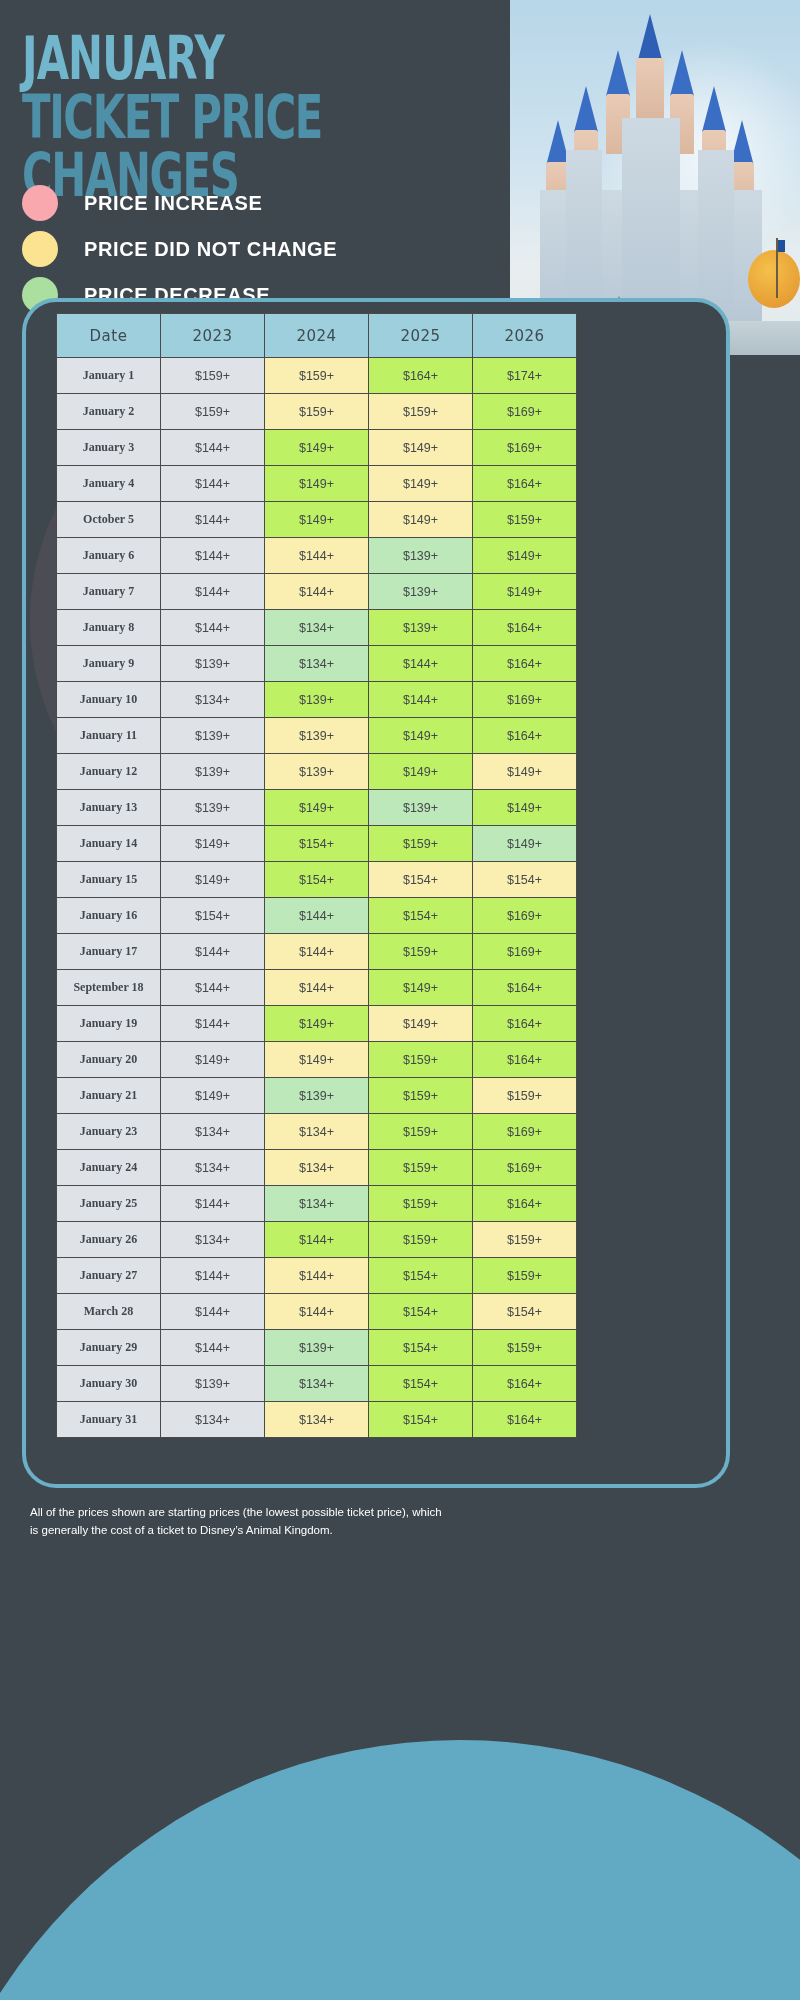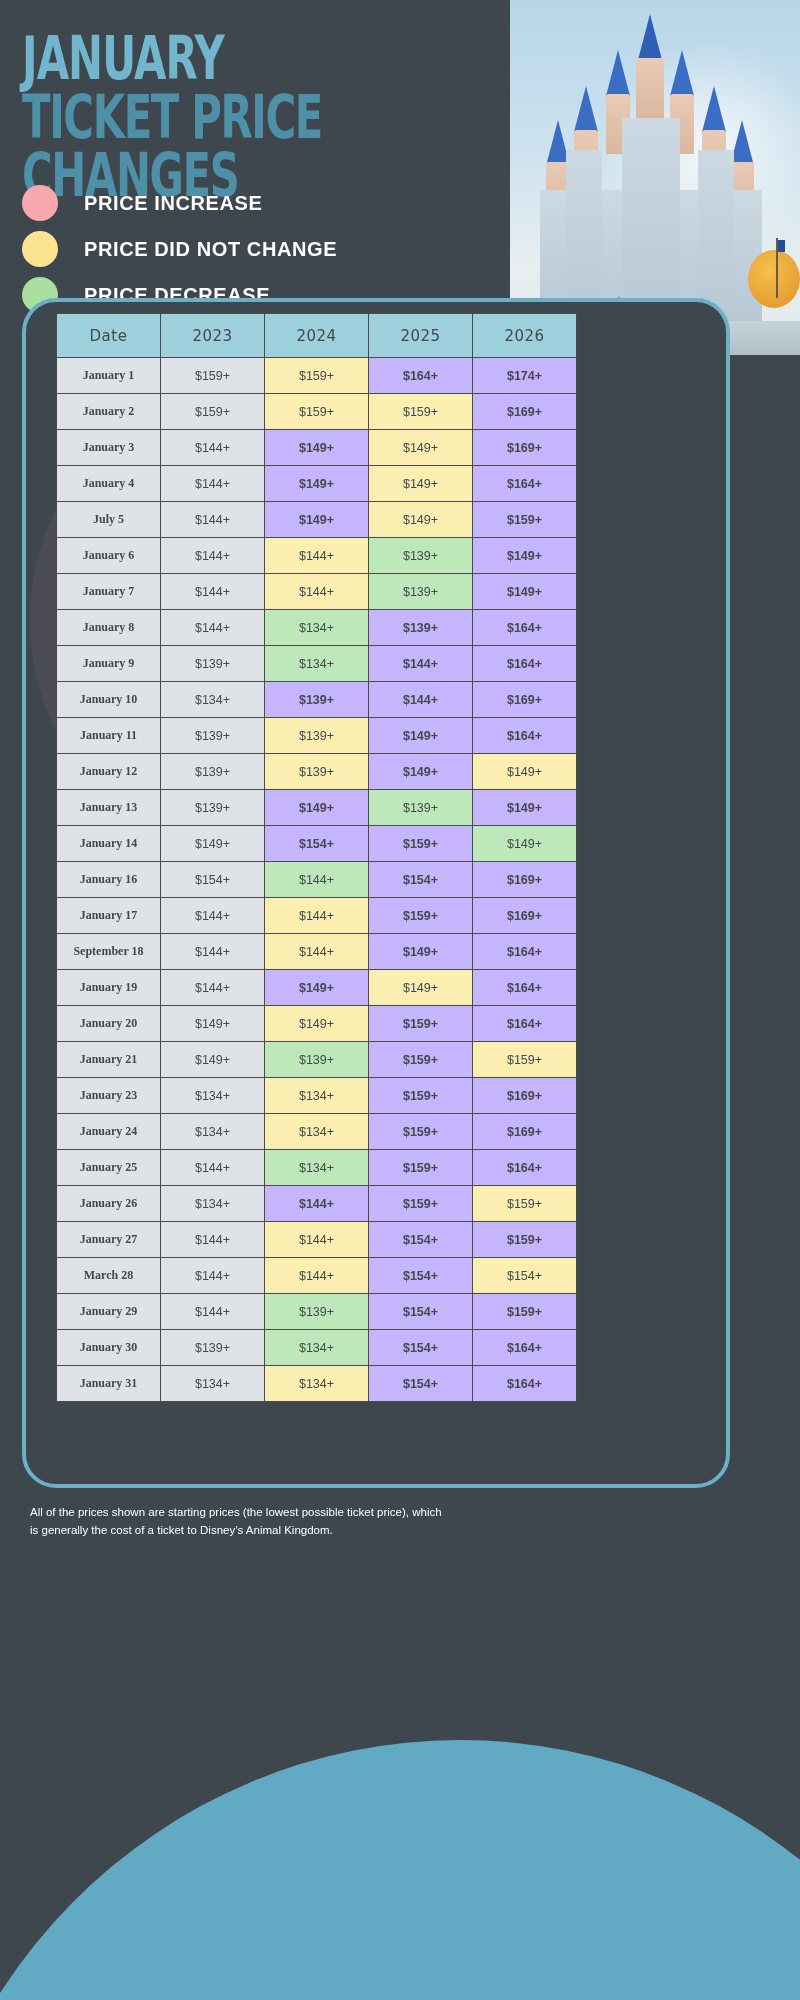--- a/index.html
+++ b/index.html
@@ -176,21 +176,21 @@
     font-family: "Liberation Sans", sans-serif;
   }
   td.date-cell {
     background: #dfe2e6;
     font-weight: bold;
     font-size: 12px;
     color: #41484e;
     font-family: Liberation Serif, serif;
   }
   td.c-none   { background: #dfe2e6; }  
-  td.c-up     { background: #c4b5fd; font-weight: bold; }  
+  td.c-up     { background: #bef264; }  
   td.c-same   { background: #faeeb0; }  
   td.c-down   { background: #bde8b9; }  
 
   col.col-date { width: 104px; }
   col.col-yr   { width: 104px; }
 
   
   #footer-note {
     position: absolute;
     left: 30px;
@@ -324,21 +324,21 @@
             <td class="c-up">$169+</td>
           </tr>
           <tr>
             <td class="date-cell">January 4</td>
             <td class="c-none">$144+</td>
             <td class="c-up">$149+</td>
             <td class="c-same">$149+</td>
             <td class="c-up">$164+</td>
           </tr>
           <tr>
-            <td class="date-cell">July 5</td>
+            <td class="date-cell">October 5</td>
             <td class="c-none">$144+</td>
             <td class="c-up">$149+</td>
             <td class="c-same">$149+</td>
             <td class="c-up">$159+</td>
           </tr>
           <tr>
             <td class="date-cell">January 6</td>
             <td class="c-none">$144+</td>
             <td class="c-same">$144+</td>
             <td class="c-down">$139+</td>
@@ -394,20 +394,27 @@
             <td class="c-up">$149+</td>
           </tr>
           <tr>
             <td class="date-cell">January 14</td>
             <td class="c-none">$149+</td>
             <td class="c-up">$154+</td>
             <td class="c-up">$159+</td>
             <td class="c-down">$149+</td>
           </tr>
           <tr>
+            <td class="date-cell">January 15</td>
+            <td class="c-none">$149+</td>
+            <td class="c-up">$154+</td>
+            <td class="c-same">$154+</td>
+            <td class="c-same">$154+</td>
+          </tr>
+          <tr>
             <td class="date-cell">January 16</td>
             <td class="c-none">$154+</td>
             <td class="c-down">$144+</td>
             <td class="c-up">$154+</td>
             <td class="c-up">$169+</td>
           </tr>
           <tr>
             <td class="date-cell">January 17</td>
             <td class="c-none">$144+</td>
             <td class="c-same">$144+</td>

